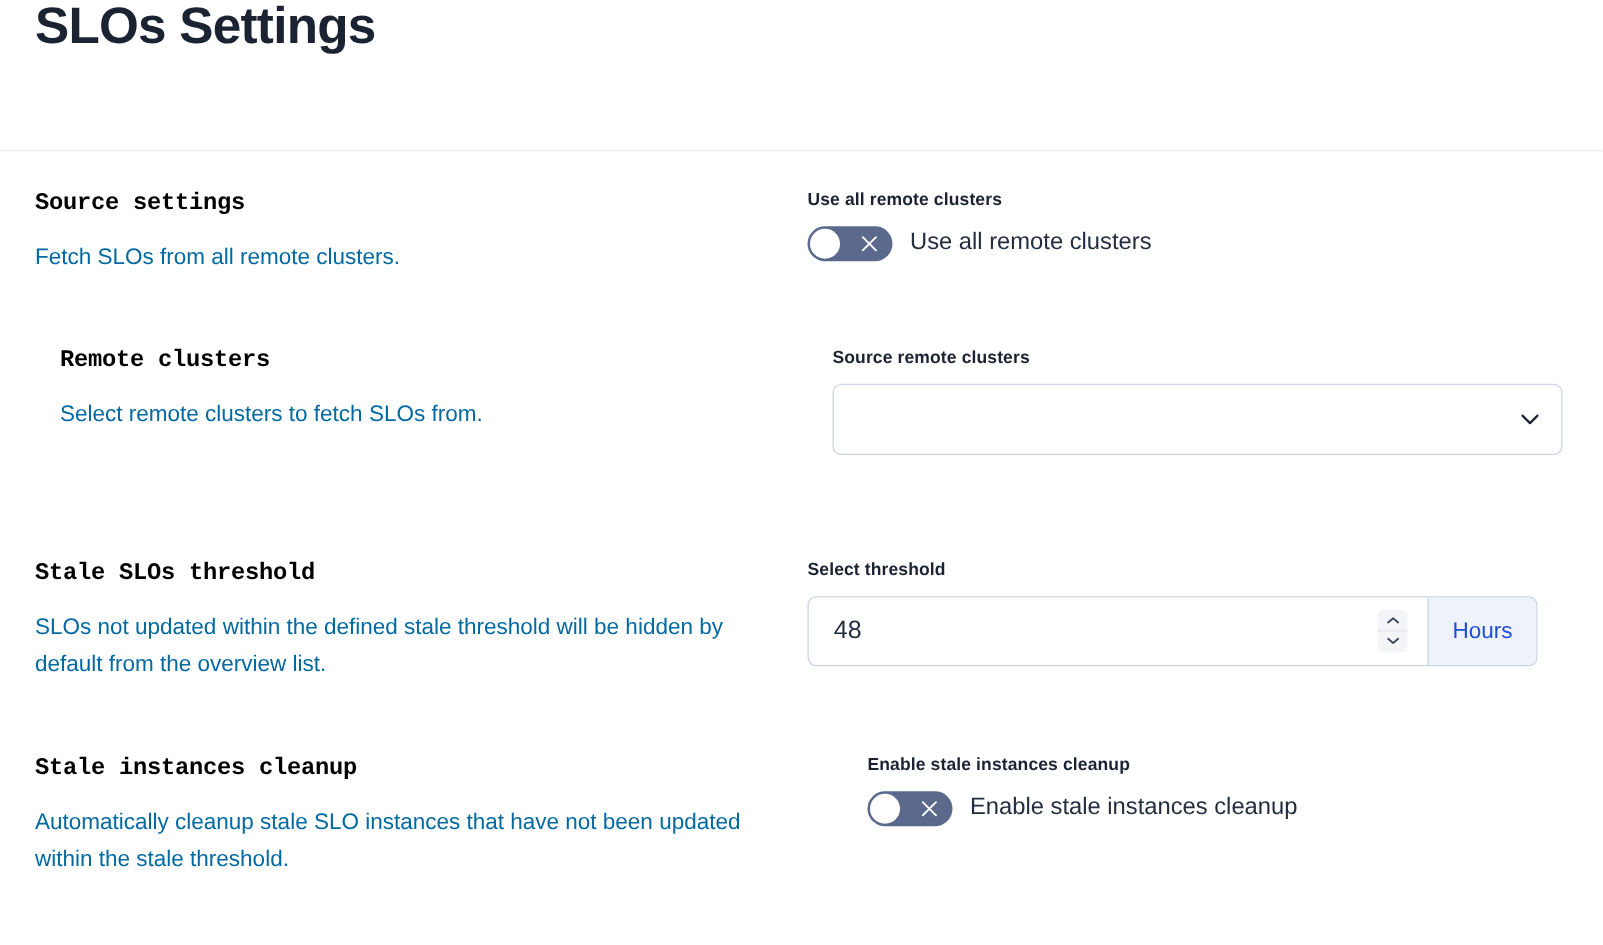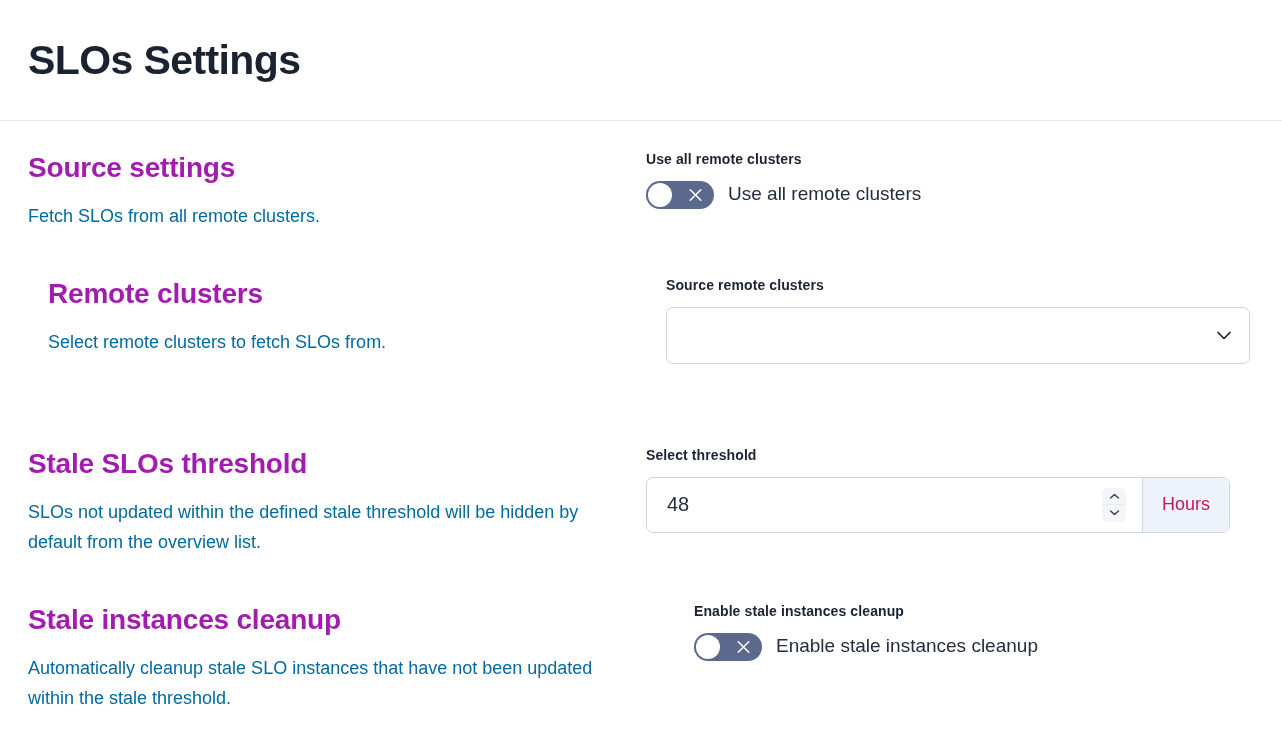--- a/index.html
+++ b/index.html
@@ -11,21 +11,21 @@
     font-family: "Liberation Sans", sans-serif;
     -webkit-font-smoothing: antialiased;
     overflow: hidden;
   }
 
   
   .page-header {
     height: 121px;
     padding: 0 28px;
     display: flex;
-    align-items: center;
+    align-items: flex-start;
     border-bottom: 1px solid #e2e7f2;
     background: #ffffff;
   }
   .page-title {
     font-size: 41px;
     font-weight: 700;
     color: #1b2332;
     letter-spacing: -0.6px;
     line-height: 1;
   }
@@ -48,26 +48,27 @@
     width: 618px;
     flex: 0 0 618px;
     padding-right: 30px;
   }
   .ctrl-col {
     flex: 1 1 auto;
     min-width: 0;
   }
 
   .section-title {
-    font-size: 28px;
+    font-size: 19px;
     font-weight: 700;
-    color: #a21caf;
+    color: #000000;
     letter-spacing: -0.2px;
     line-height: 1.2;
     margin-bottom: 16px;
+    font-family: Liberation Mono, monospace;
   }
   .section-desc {
     font-size: 18px;
     font-weight: 400;
     color: #0369a1;
     line-height: 1.68;
     max-width: 580px;
   }
 
   .field-label {
@@ -206,21 +207,21 @@
   .unit-addon {
     flex: 0 0 auto;
     width: 87px;
     background: #eef2fa;
     border-left: 1px solid #ccd5e6;
     display: flex;
     align-items: center;
     justify-content: center;
     font-size: 18px;
     font-weight: 400;
-    color: #be185d;
+    color: #1d4ed8;
     cursor: default;
   }
 </style>
 </head>
 <body>
 
 <div class="page-header">
   <h1 class="page-title">SLOs Settings</h1>
 </div>
 

